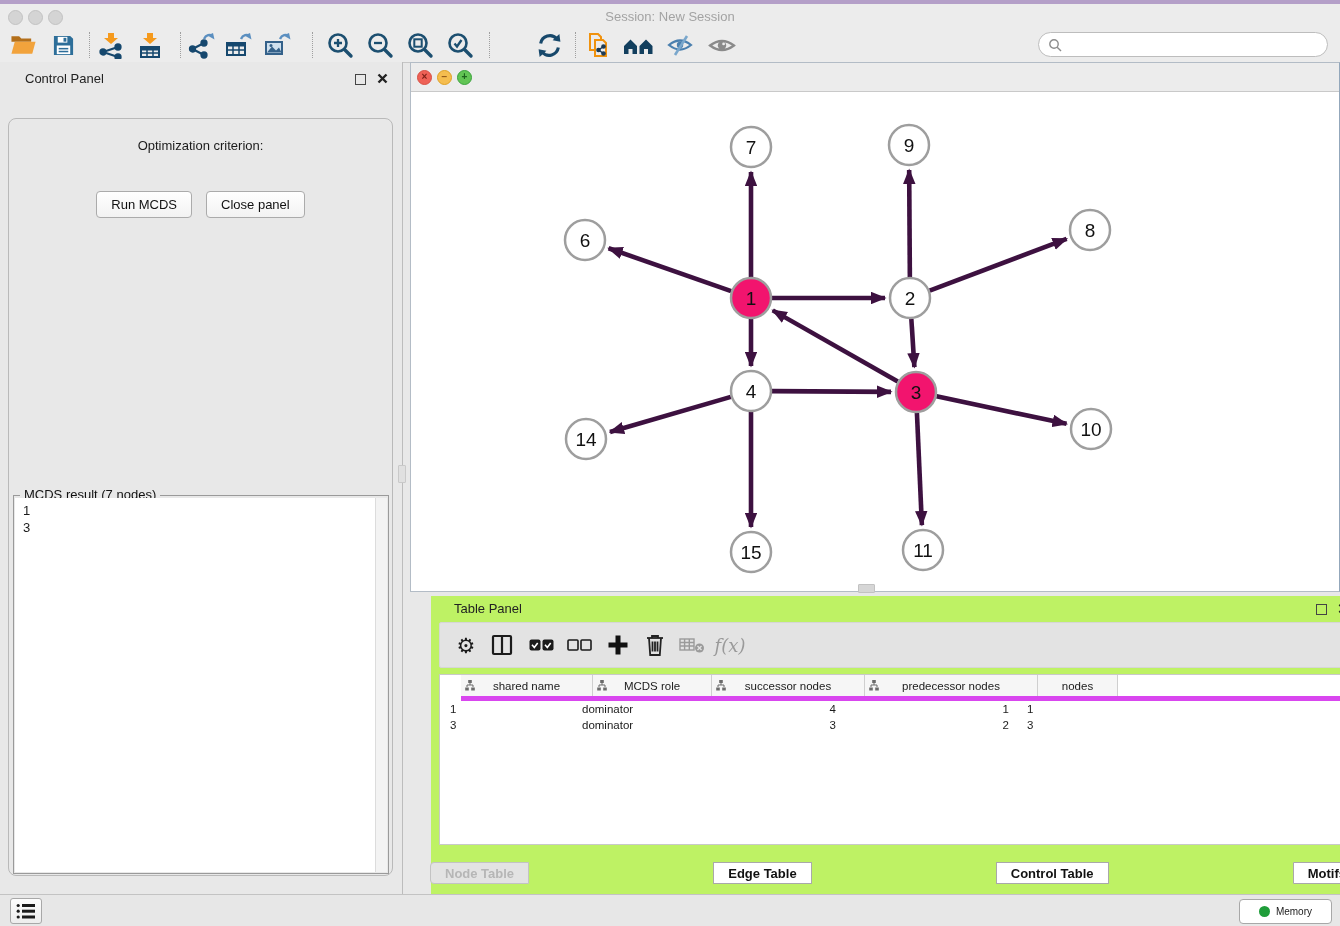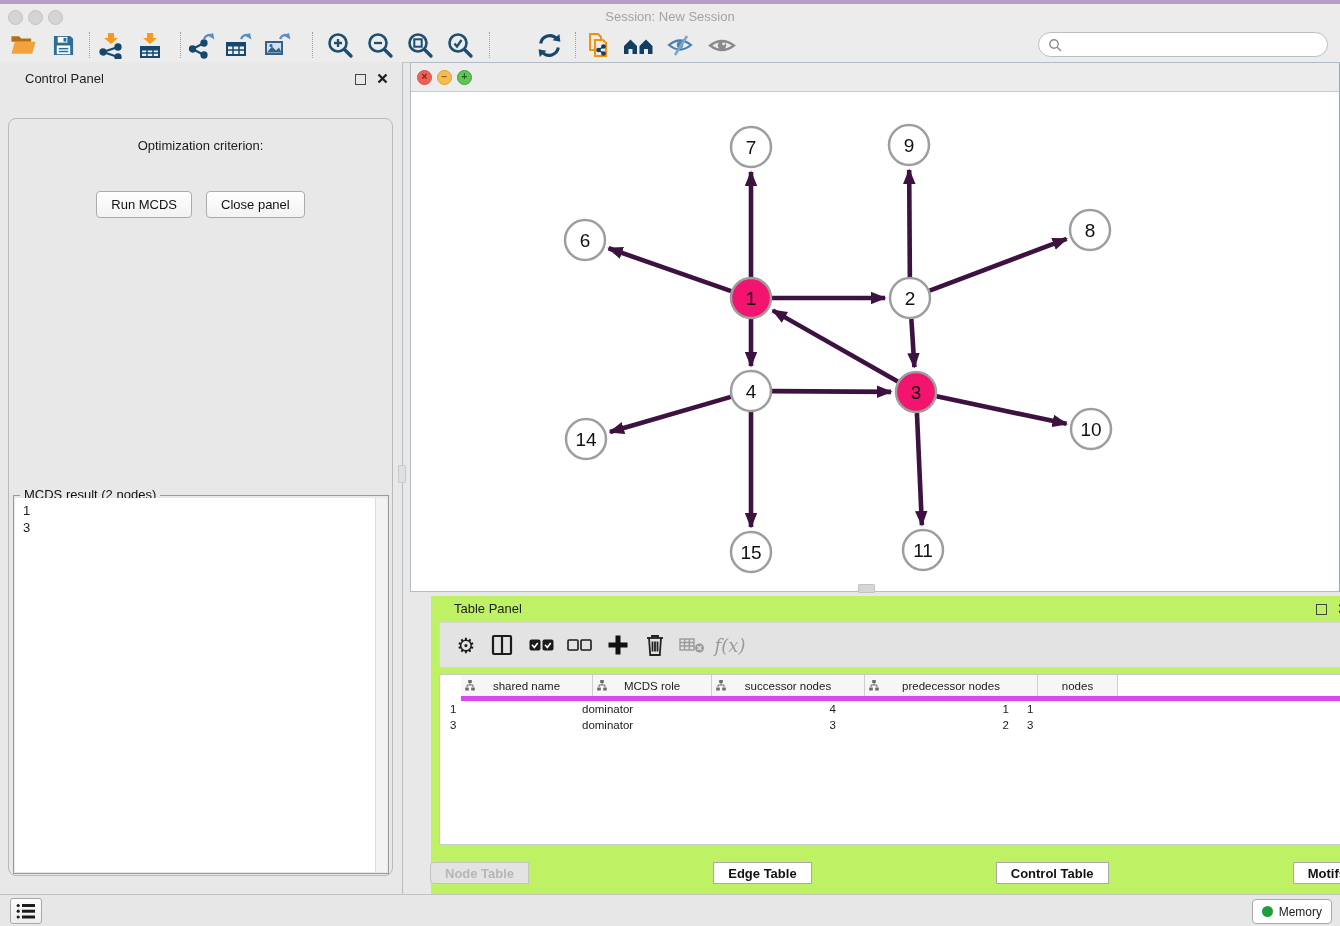--- a/index.html
+++ b/index.html
@@ -79,21 +79,21 @@
   .td.left{text-align:left;padding-left:10px;}
   .td.right{text-align:right;padding-right:8px;}
   .tp-tabs{position:absolute;left:0;top:266px;width:100%;display:flex;justify-content:space-between;}
   .tp-tabs .seg{font-weight:bold;font-size:13px;padding:2.5px 14px;}
 
   
   .statusbar{left:0;top:894px;width:1340px;height:32px;background:#e7e7e7;border-top:1px solid #c3c3c3;box-sizing:border-box;}
   .list-btn{position:absolute;left:10px;top:3px;width:30px;height:24px;background:linear-gradient(#fdfdfd,#ededed);
             border:1px solid #a8a8a8;border-radius:3px;display:flex;align-items:center;justify-content:center;}
   .memory-btn{position:absolute;right:8px;top:4px;height:23px;background:#fff;border:1px solid #a8a8a8;border-radius:4px;
-              display:flex;align-items:center;padding:0 9px;font-size:12px;gap:6px;}
+              display:flex;align-items:center;padding:0 19px;font-size:10px;gap:6px;}
   .mem-dot{width:11px;height:11px;border-radius:50%;background:#1f9d3a;}
 </style>
 </head>
 <body>
 
 <div class="app">
 
   <div class="abs menustrip"></div>
   <div class="abs titlebar">
     <span class="tl inactive" style="left:8px"></span>
@@ -256,21 +256,21 @@
     <svg class="close-ic" style="right:14px;top:11px" viewBox="0 0 11 11">
         <path d="M1.5 1.5 L9.5 9.5 M9.5 1.5 L1.5 9.5" stroke="#222" stroke-width="2.4"></path>
       </svg>
     <div class="cp-content">
       <div class="opt-label">Optimization criterion:</div>
       <div class="cp-buttons">
         <span class="btn">Run MCDS</span>
         <span class="btn">Close panel</span>
       </div>
       <div class="result-group">
-        <span class="result-label">MCDS result (2 nodes)</span>
+        <span class="result-label">MCDS result (7 nodes)</span>
         <div class="result-text" id="result-text">1
 3</div>
         <div class="result-scroll"></div>
       </div>
     </div>
   </div>
 
   <div class="abs vgrip"></div>
 
   <div class="abs network-window">

